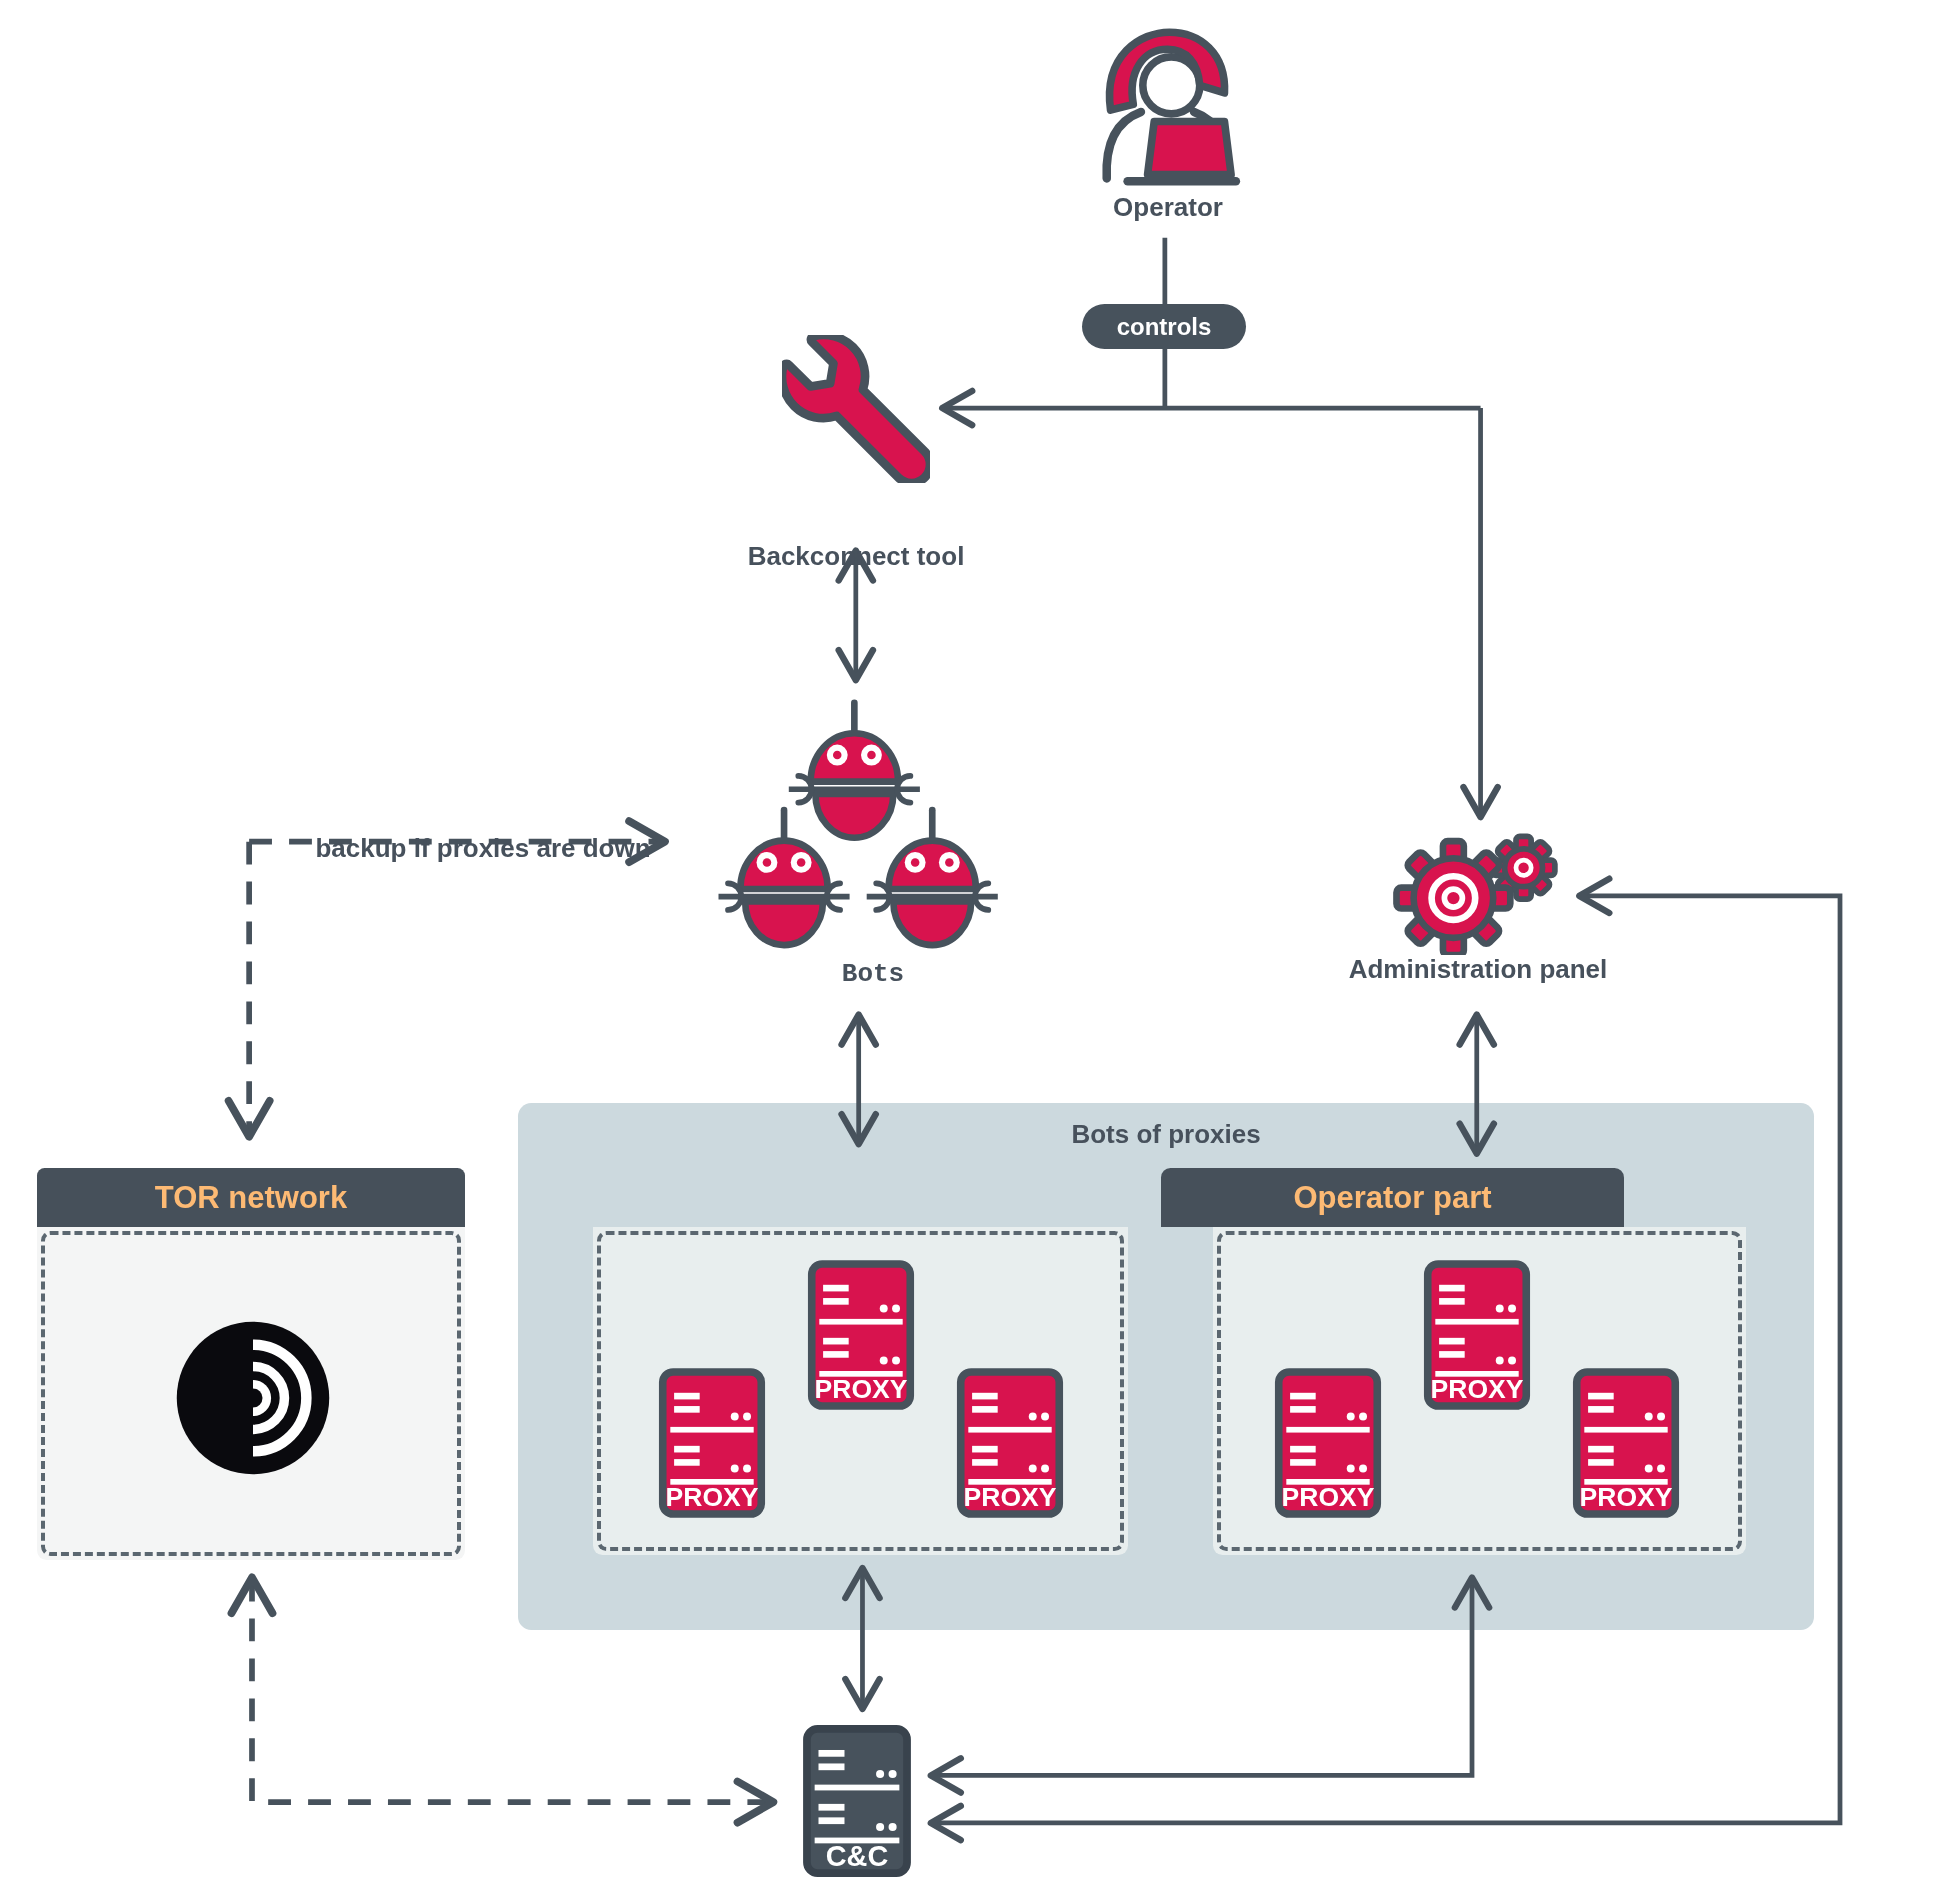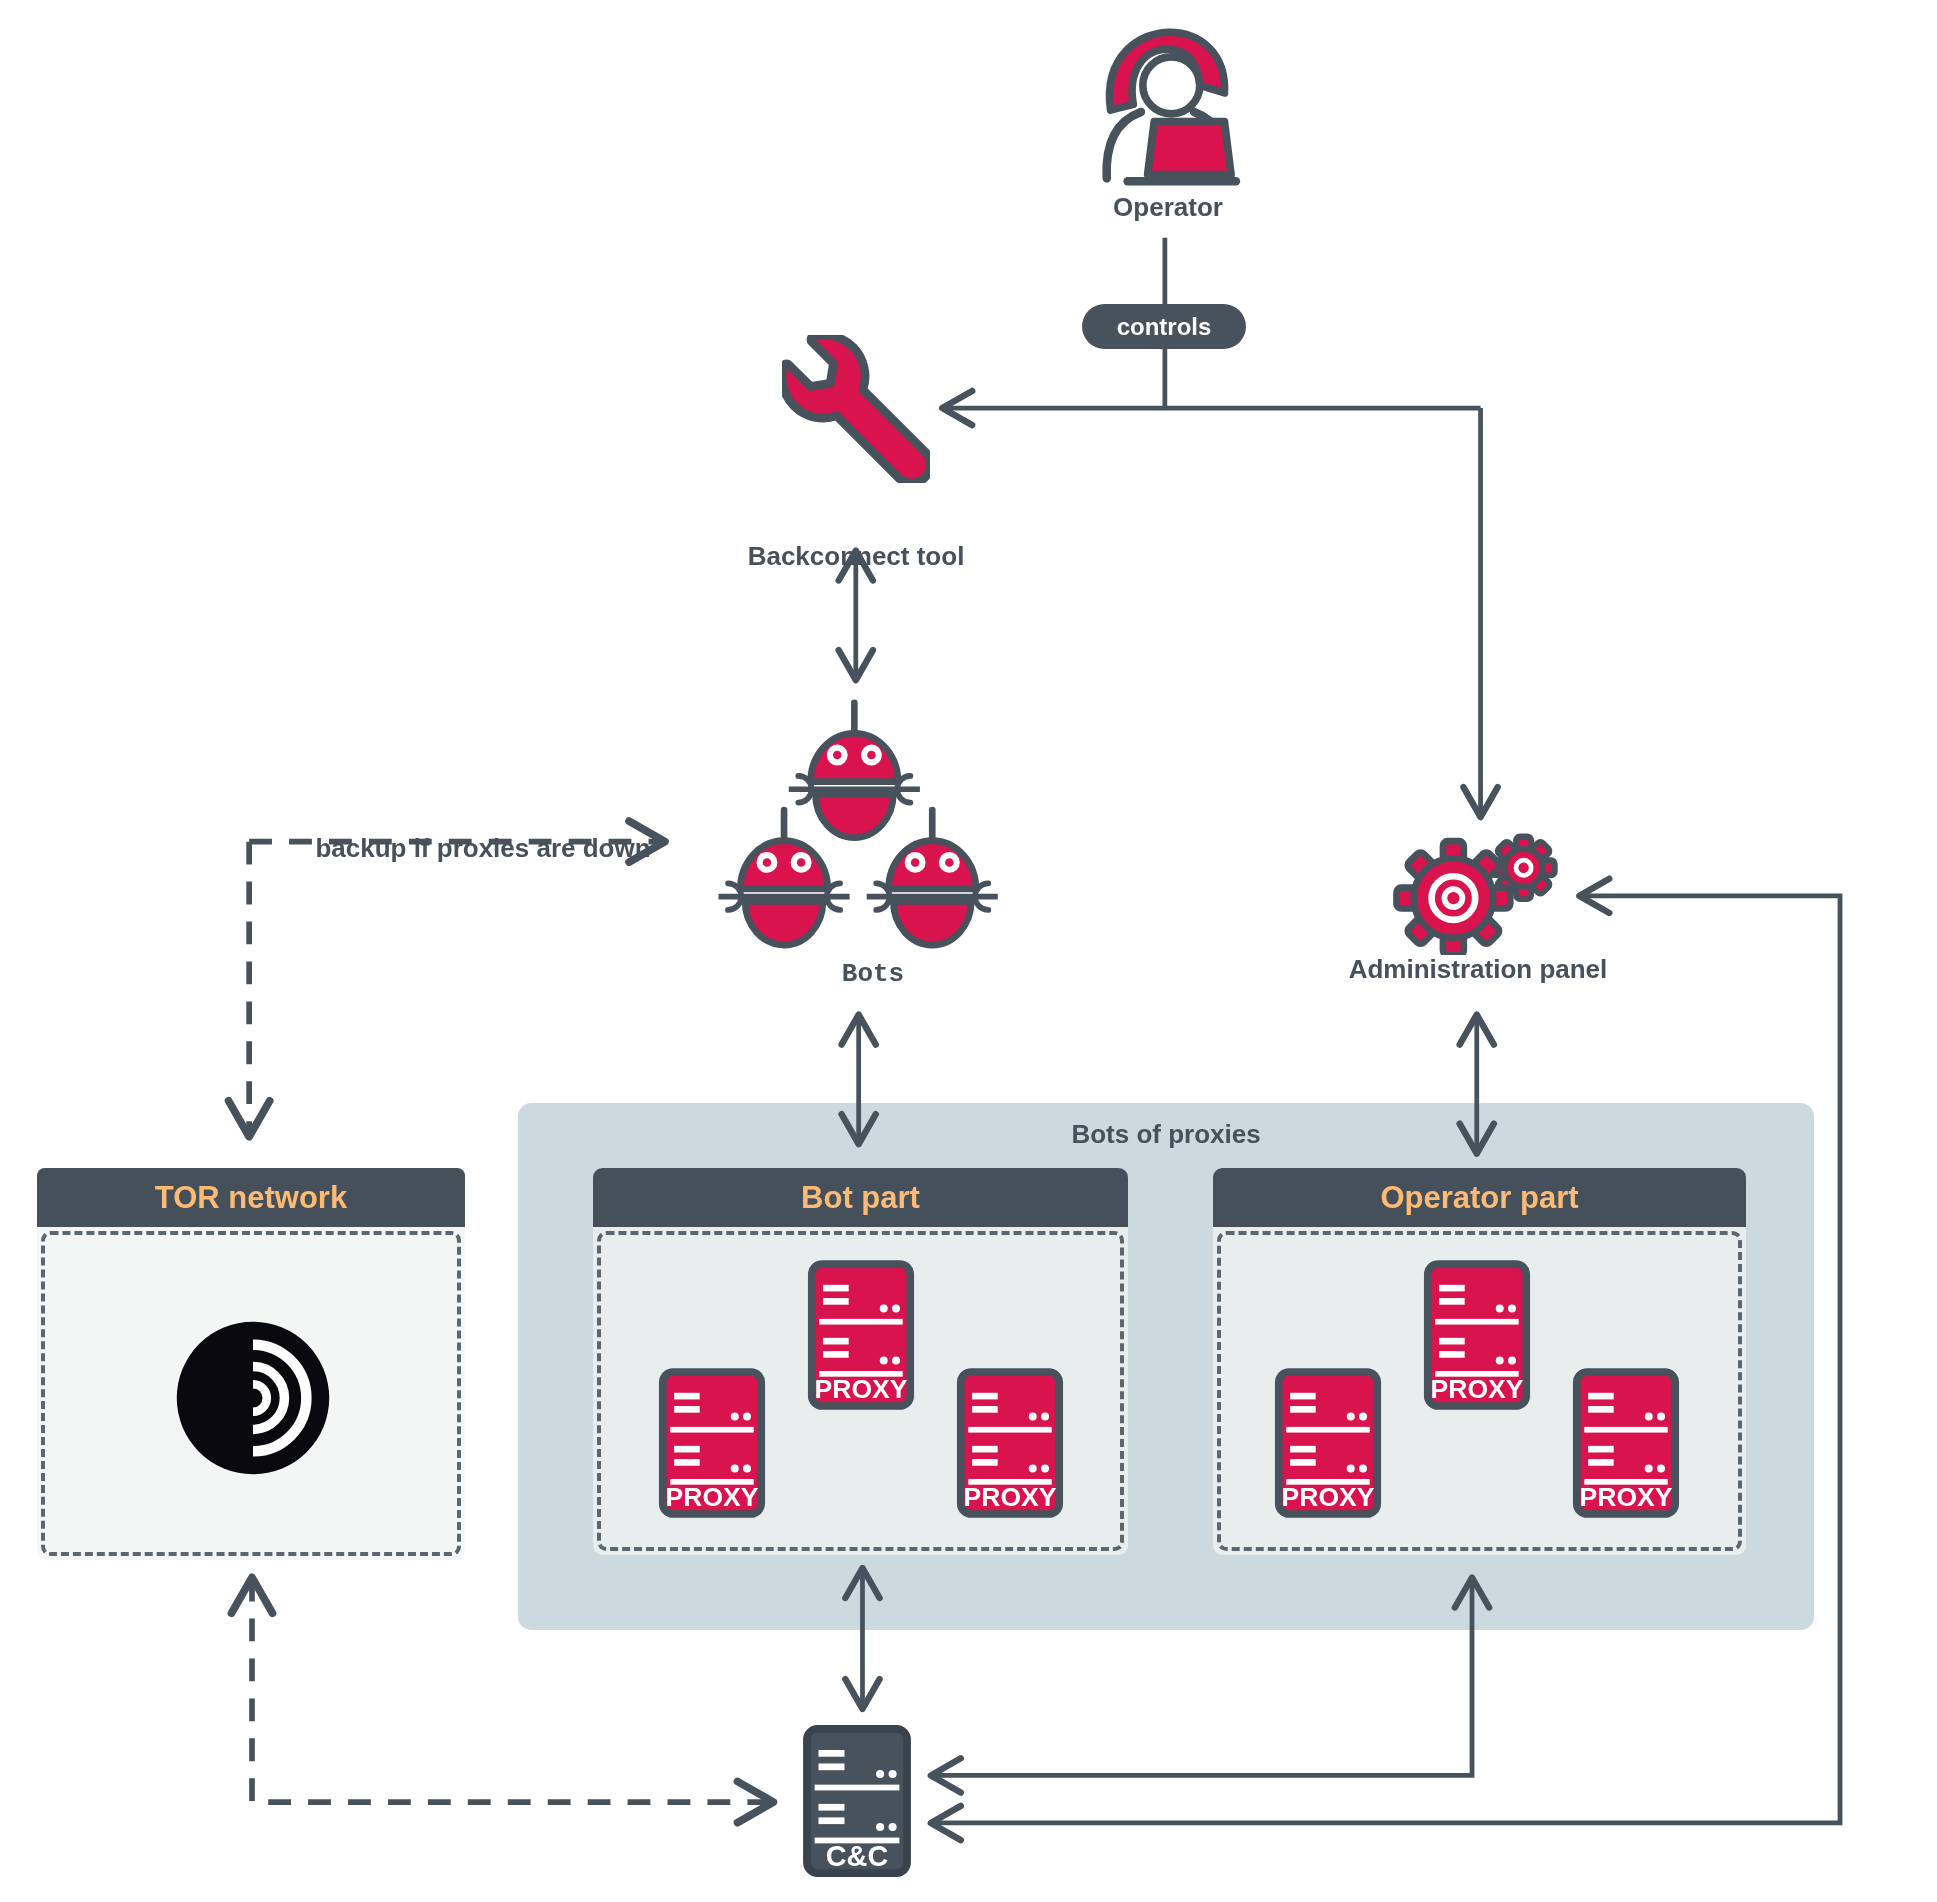--- a/index.html
+++ b/index.html
@@ -170,22 +170,21 @@
     <svg class="abs" style="left:1384px;top:808px;" width="190" height="147" viewBox="0 0 200 155">
       <use href="#small-gear-art" transform="translate(147,63)"></use>
       <use href="#big-gear-art" transform="translate(73,95)"></use>
     </svg>
     <div class="lbl" style="left:1478px;top:954px;">Administration panel</div>
 
     <div class="lbl" style="left:483px;top:791px;margin-top:42px;">backup if proxies are down</div>
 
     <div class="lbl" style="left:1166px;top:1119px;">Bots of proxies</div>
 
-    <div class="box-header" style="left:593px;top:1168px;width:535px;height:59px;line-height:59px;">Bot part</div>
-    <div class="box-header" style="left:1213px;top:1168px;width:533px;height:59px;line-height:59px;">Operator part</div>
+    <div class="box-header" style="left:1161px;top:1168px;width:463px;height:59px;line-height:59px;">Operator part</div>
     <div class="box-header" style="left:37px;top:1168px;width:428px;height:59px;line-height:59px;border-radius:7.6px 7.6px 0 0;">TOR network</div>
 
     <svg class="abs" style="left:172px;top:1317px;" width="162" height="162" viewBox="0 0 170 170">
       <circle cx="85" cy="85" r="80" fill="#0a0a0e"></circle>
       <path d="M 85 29 A 56 56 0 0 1 85 141" fill="none" stroke="#fff" stroke-width="11"></path>
       <path d="M 85 52 A 33 33 0 0 1 85 118" fill="none" stroke="#fff" stroke-width="10"></path>
       <path d="M 85 66 A 19 19 0 0 1 85 104 Z" fill="#fff"></path>
       <path d="M 85 75 A 10 10 0 0 1 85 95 Z" fill="#0a0a0e"></path>
     </svg>
 

